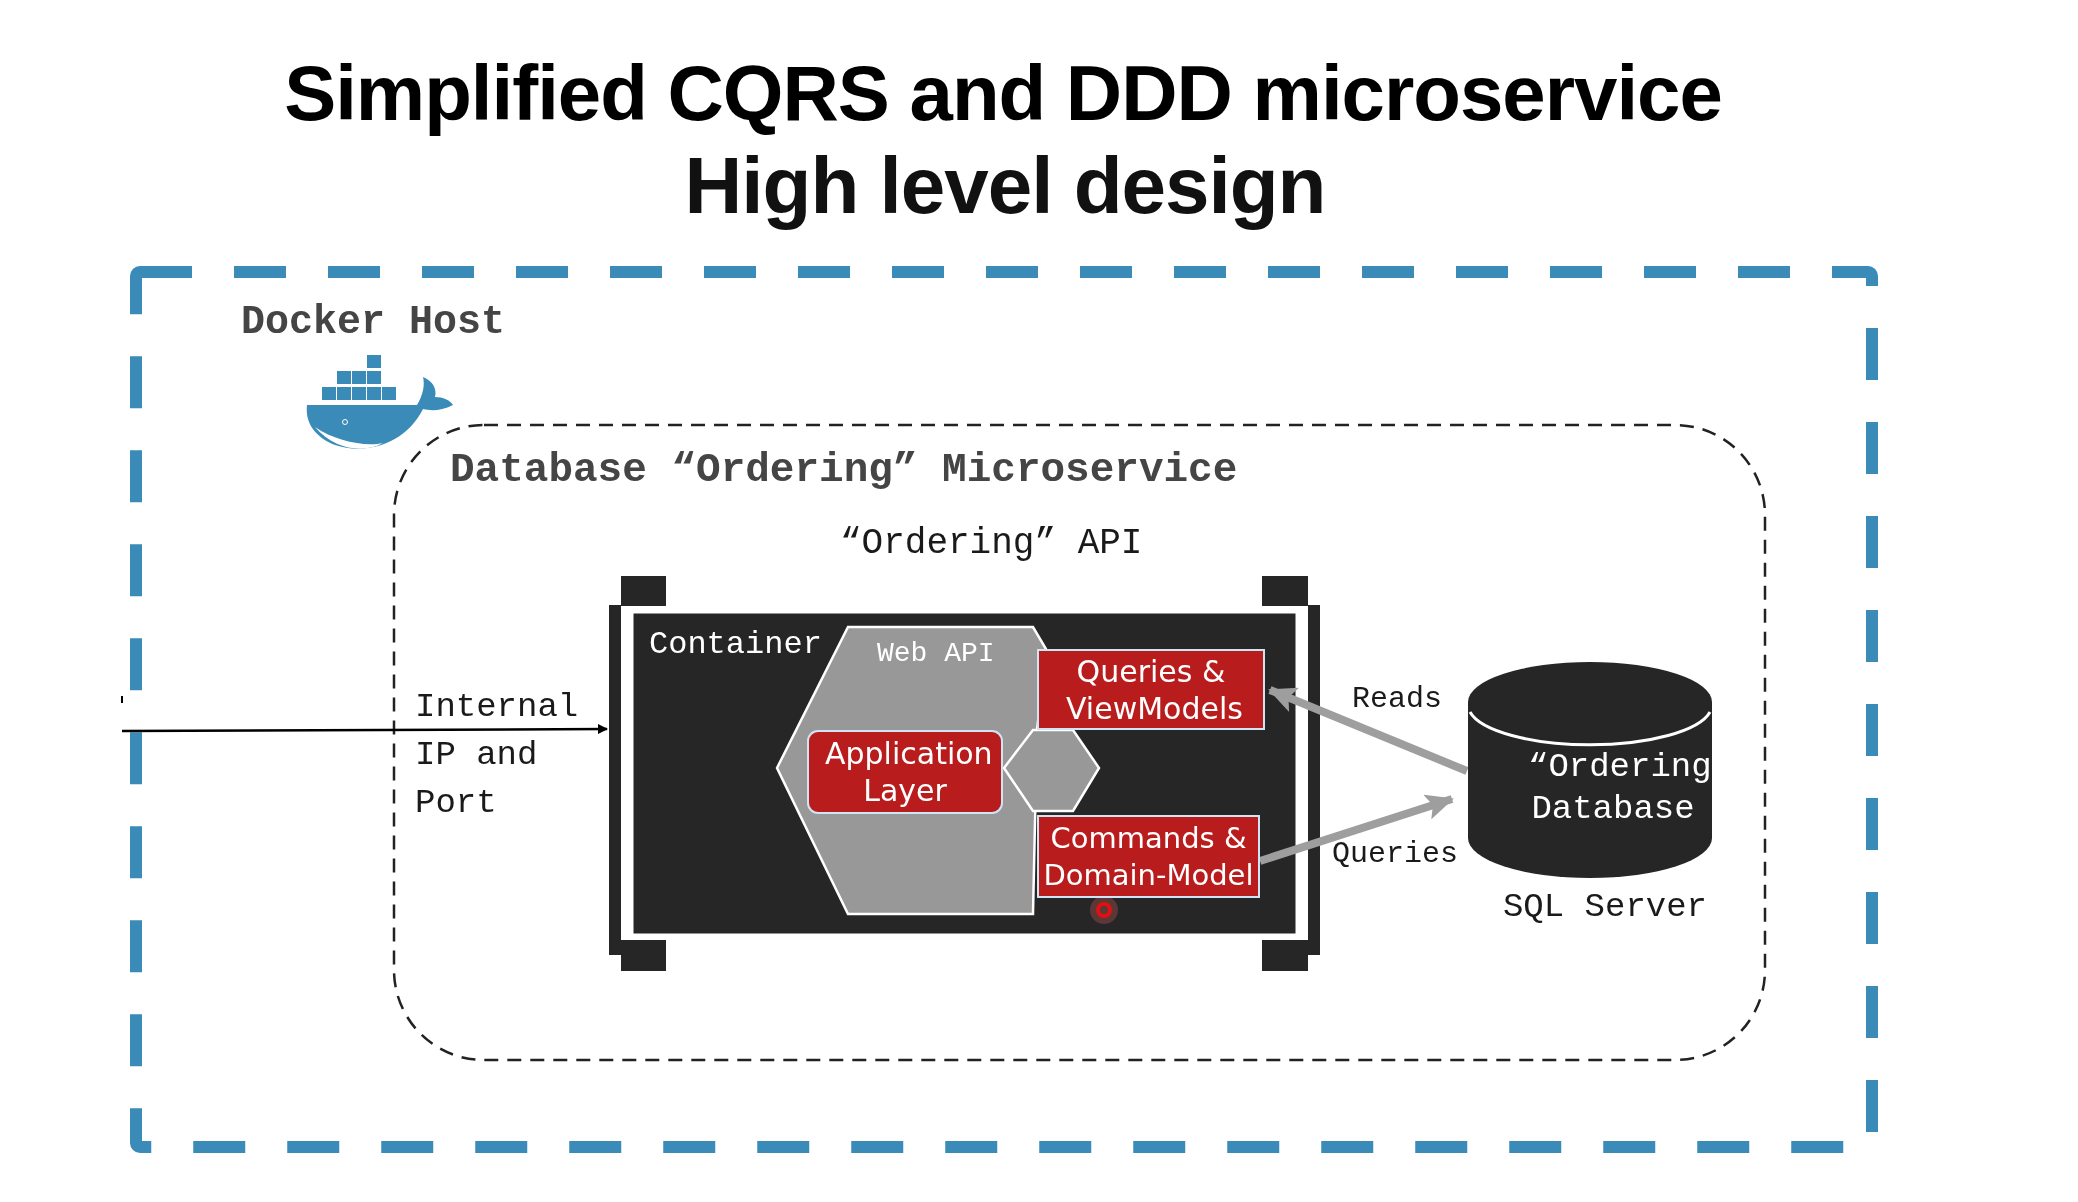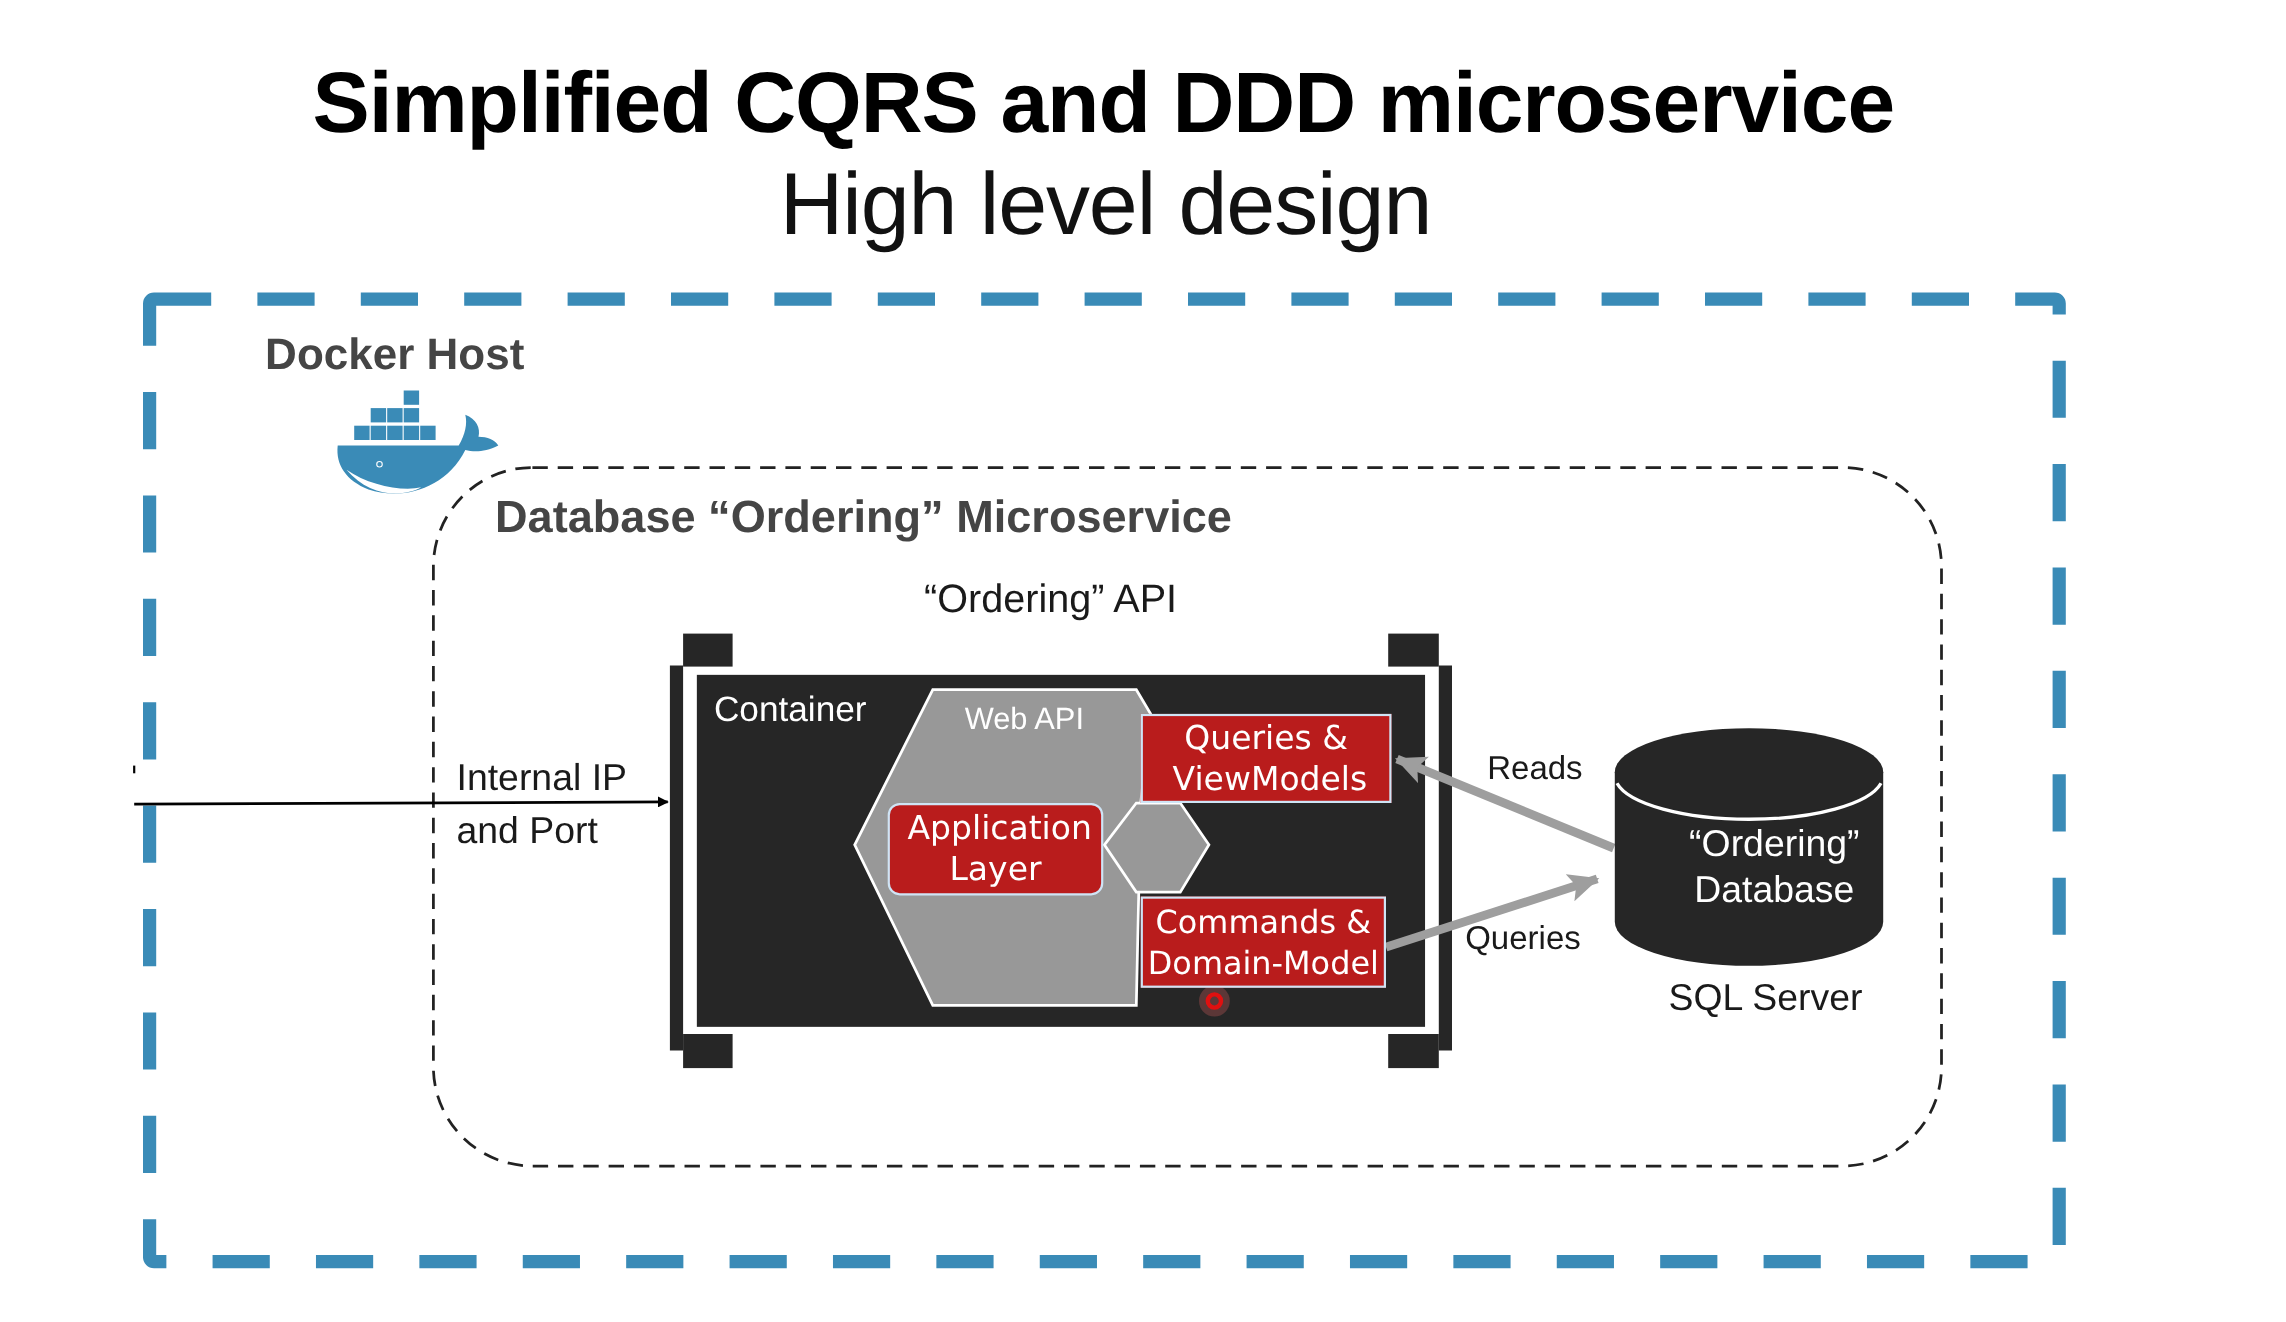--- a/index.html
+++ b/index.html
@@ -1,20 +1,20 @@
 <!DOCTYPE html>
 <html><head>
 <meta charset="utf-8">
 <style>
   html, body { margin:0; padding:0; background:#ffffff; }
   body { width:2078px; height:1202px; position:relative; overflow:hidden; font-family:"DejaVu Sans", sans-serif; }
   .abs { position:absolute; }
   #title { left:0; width:2006px; top:48px; text-align:center; font-family:"Liberation Sans", sans-serif; font-weight:bold; font-size:78px; color:#000; letter-spacing:-1px; }
-  #subtitle { left:0; width:2010px; top:140px; text-align:center; font-family:"Liberation Sans", sans-serif; font-weight:normal; font-size:80px; color:#111; letter-spacing:-1px; }
-  .lbl { font-family:Liberation Sans, sans-serif; color:#1a1a1a; white-space:nowrap; }
+  #subtitle { left:0; width:2010px; top:140px; text-align:center; font-family:"Liberation Sans", sans-serif; font-weight:bold; font-size:80px; color:#111; letter-spacing:-1px; }
+  .lbl { font-family:Liberation Mono, monospace; color:#1a1a1a; white-space:nowrap; }
   #docker-host { left:241px; top:300px; font-size:40px; font-weight:bold; color:#454545; }
   #ms-title { left:450px; top:447px; font-size:41px; font-weight:bold; color:#454545; }
   #api-title { left:840px; top:523px; font-size:36px; color:#1a1a1a;text-align:center; }
   #container-lbl { left:649px; top:626px; font-size:32px; color:#ffffff; }
   #webapi-lbl { left:877px; top:638px; font-size:28px; color:#ffffff; }
   .bluebox { position:absolute; background:#b91c1c; border:2px solid #cfe4f5; color:#fff; display:flex; align-items:center; justify-content:center; text-align:center; font-size:30px; line-height:37px; box-sizing:border-box; font-family:"DejaVu Sans", sans-serif; }
   #queries-box { left:1037px; top:649px; width:228px; height:81px; }
   #app-box { left:807px; top:730px; width:196px; height:84px;border-radius:11px; }
   #commands-box { left:1037px; top:815px; width:223px; height:83px; font-size:29px; }
   #ip-lbl { left:415px; top:683px; font-size:34px; line-height:48px; color:#1a1a1a; white-space:normal; width:200px; }

